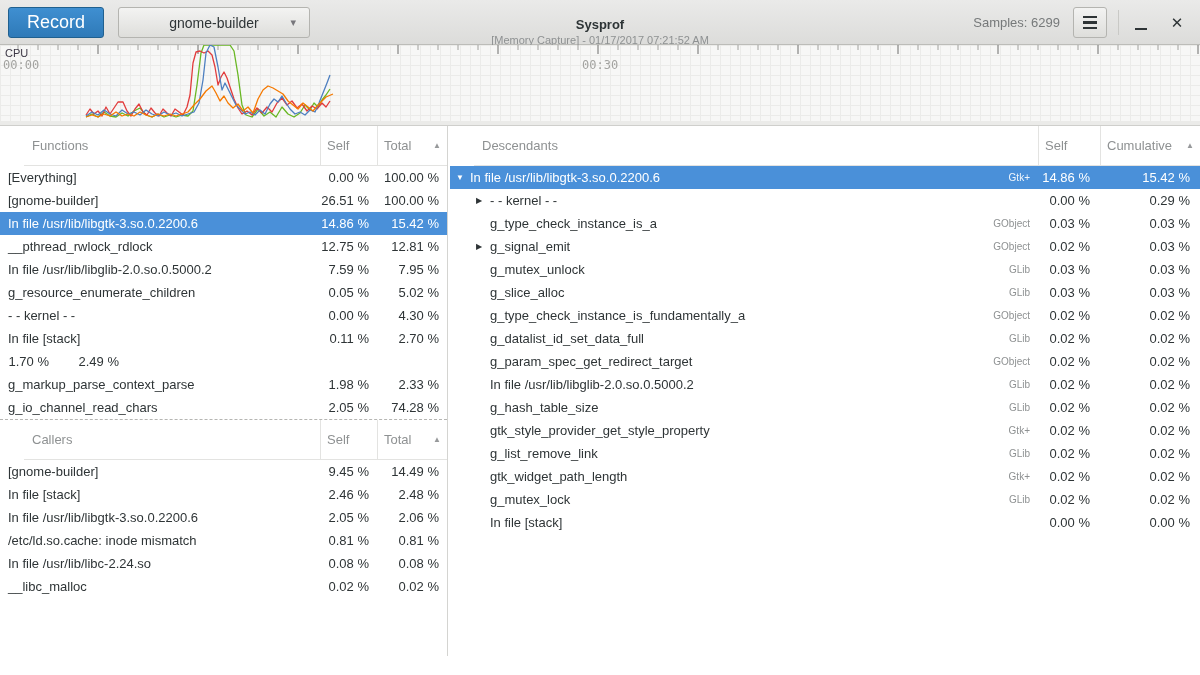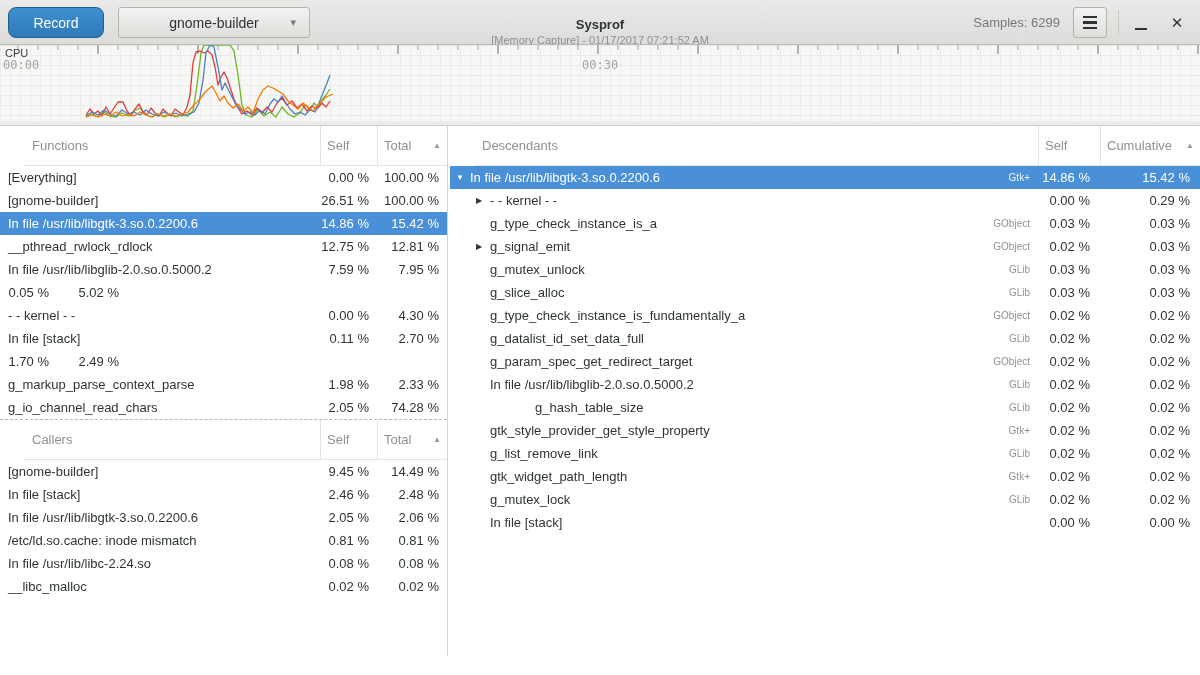--- a/index.html
+++ b/index.html
@@ -6,21 +6,21 @@
   html,body { width:1200px; height:675px; overflow:hidden; background:#fff;
               font-family:"Liberation Sans", sans-serif; }
   .window { position:relative; width:1200px; height:675px; background:#fff; }
 
   
   .headerbar { position:relative; height:45px;
     background:linear-gradient(to bottom,#eaeae9,#dcdcda);
     border-bottom:1px solid #bcbcb8; }
   .btn-record { position:absolute; left:8px; top:7px; width:96px; height:31px;
     background:linear-gradient(to bottom,#3f8fd1,#2f7ab8); border:1px solid #20608f;
-    border-radius:8px; color:#fff; font-size:14px;
+    border-radius:3px; color:#fff; font-size:18px;
     display:flex; align-items:center; justify-content:center; cursor:pointer; }
   .combo { position:absolute; left:118px; top:7px; width:192px; height:31px;
     background:linear-gradient(to bottom,#f3f3f2,#dededb); border:1px solid #b4b4b0;
     border-radius:3px; color:#2e3436; font-size:14px;
     display:flex; align-items:center; justify-content:center; cursor:pointer; }
   .combo .arrow { position:absolute; right:13px; color:#77767b; font-size:11px; }
   .titlebox { position:absolute; left:330px; right:330px; top:0; height:62px;
     display:flex; flex-direction:column; align-items:center; justify-content:center; }
   .title { font-size:13px; font-weight:bold; color:#2d3436; }
   .subtitle { font-size:11px; color:#8e9192; margin-top:2px; }
@@ -217,20 +217,21 @@
             <div class="cname">__pthread_rwlock_rdlock</div>
             <div class="cnum w57">12.75 %</div>
             <div class="cnum w70">12.81 %</div>
           </div>
           <div class="trow">
             <div class="cname">In file /usr/lib/libglib-2.0.so.0.5000.2</div>
             <div class="cnum w57">7.59 %</div>
             <div class="cnum w70">7.95 %</div>
           </div>
           <div class="trow">
+            <div class="cname">g_resource_enumerate_children</div>
             <div class="cnum w57">0.05 %</div>
             <div class="cnum w70">5.02 %</div>
           </div>
           <div class="trow">
             <div class="cname">- - kernel - -</div>
             <div class="cnum w57">0.00 %</div>
             <div class="cnum w70">4.30 %</div>
           </div>
           <div class="trow">
             <div class="cname">In file [stack]</div>
@@ -394,21 +395,21 @@
           <div class="trow">
             <div class="dname" style="padding-left: 26px;">
               <span class="exp"></span>
               <span class="nm">In file /usr/lib/libglib-2.0.so.0.5000.2</span>
               <span class="tag">GLib</span>
             </div>
             <div class="cnum w62" style="padding-right: 10px;">0.02 %</div>
             <div class="cnum w100" style="padding-right: 10px;">0.02 %</div>
           </div>
           <div class="trow">
-            <div class="dname" style="padding-left: 26px; gap: 45px;">
+            <div class="dname" style="padding-left: 26px;">
               <span class="exp"></span>
               <span class="nm">g_hash_table_size</span>
               <span class="tag">GLib</span>
             </div>
             <div class="cnum w62" style="padding-right: 10px;">0.02 %</div>
             <div class="cnum w100" style="padding-right: 10px;">0.02 %</div>
           </div>
           <div class="trow">
             <div class="dname" style="padding-left: 26px;">
               <span class="exp"></span>

